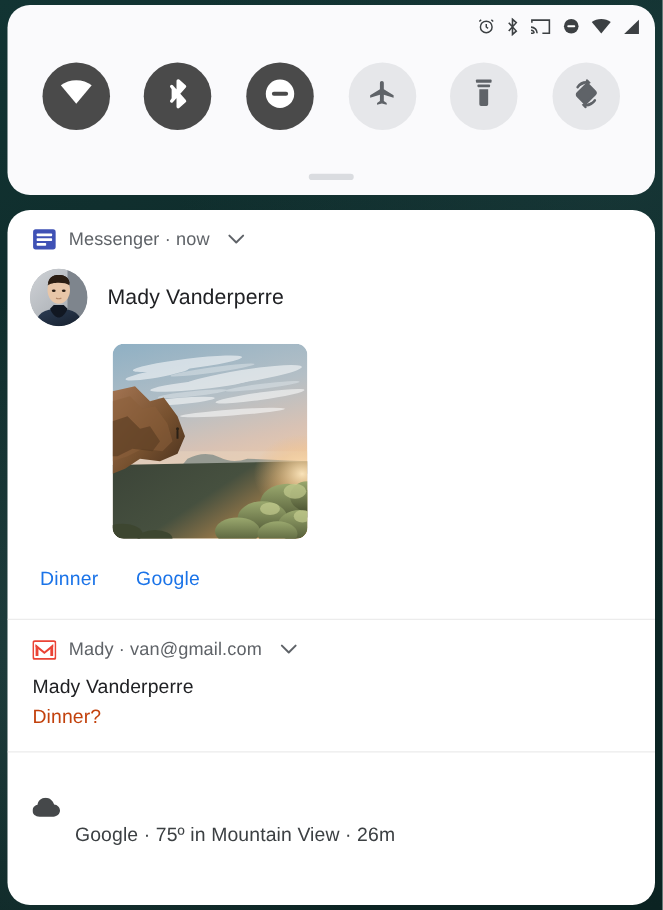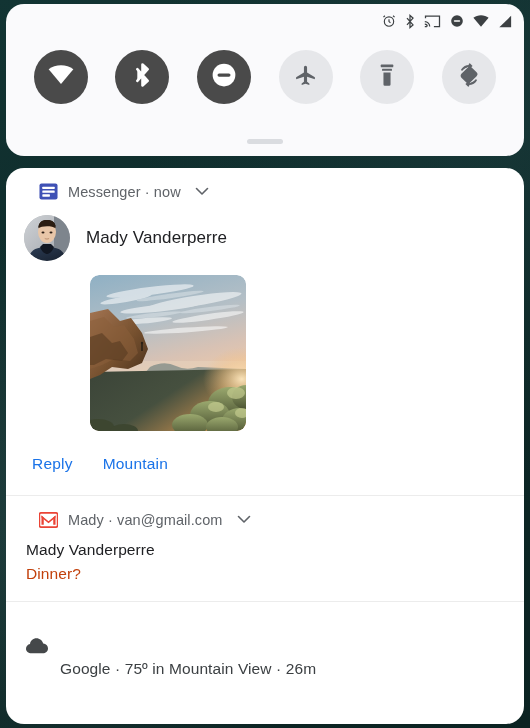--- a/index.html
+++ b/index.html
@@ -82,21 +82,20 @@
     height: 1px;
     background: #ececec;
     margin: 0;
   }
 
   .notif-header {
     display: flex;
     align-items: center;
     gap: 10px;
     padding: 14px 16px 4px 20px;
-    margin-left: 13px;
   }
   .app-icon {
     width: 19px; height: 19px;
     flex: 0 0 19px;
     display: flex; align-items: center; justify-content: center;
   }
   .app-label {
     font-size: 14.5px;
     color: #5f6368;
     letter-spacing: 0.1px;
@@ -433,22 +432,22 @@
             <g fill="#3d4630">
               <ellipse cx="8" cy="152" rx="16" ry="8"></ellipse>
               <ellipse cx="34" cy="156" rx="14" ry="7"></ellipse>
             </g>
           </g>
         </svg>
       </div>
     </div>
 
     <div class="actions">
-      <div class="action-btn">Reply</div>
-      <div class="action-btn">Mountain</div>
+      <div class="action-btn">Dinner</div>
+      <div class="action-btn">Google</div>
     </div>
   </div>
 
   <div class="divider"></div>
 
   <div class="notification">
     <div class="notif-header">
       <span class="app-icon">
         <svg width="19" height="16" viewBox="0 0 20 16">
           <rect x="0.5" y="0.5" width="19" height="15" rx="1.6" fill="#ffffff" stroke="#ea4335" stroke-width="1.6"></rect>

